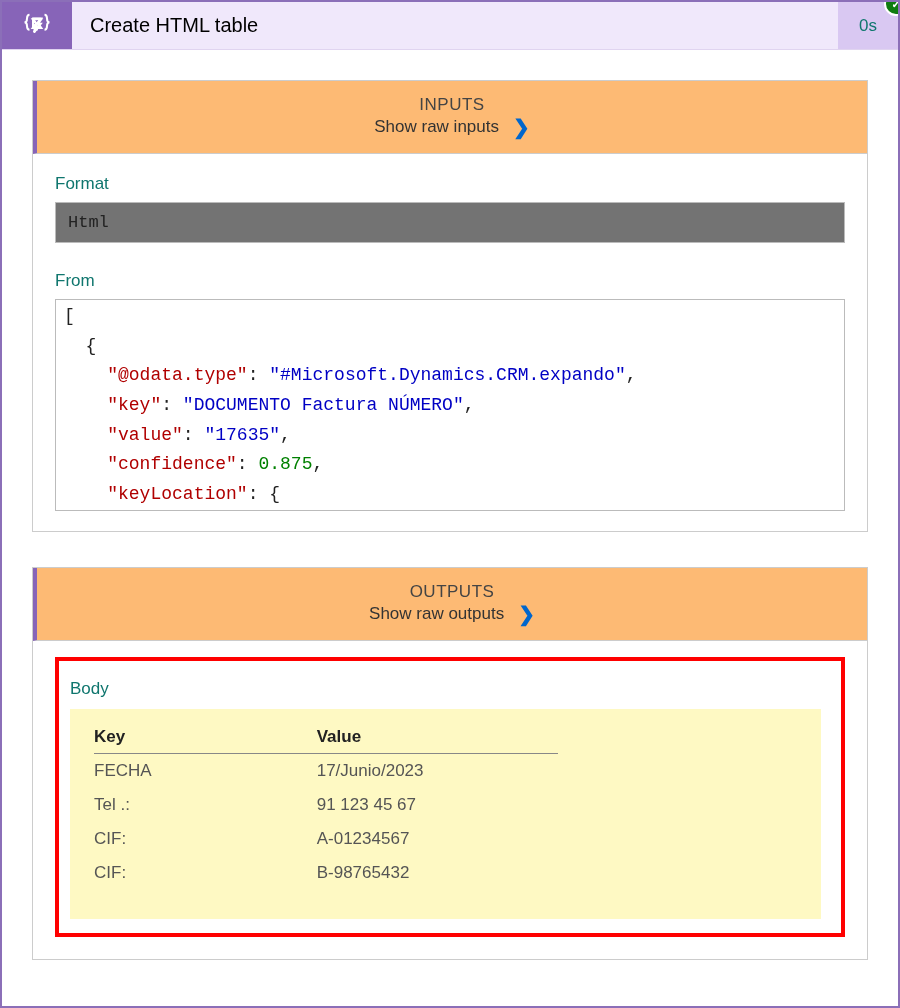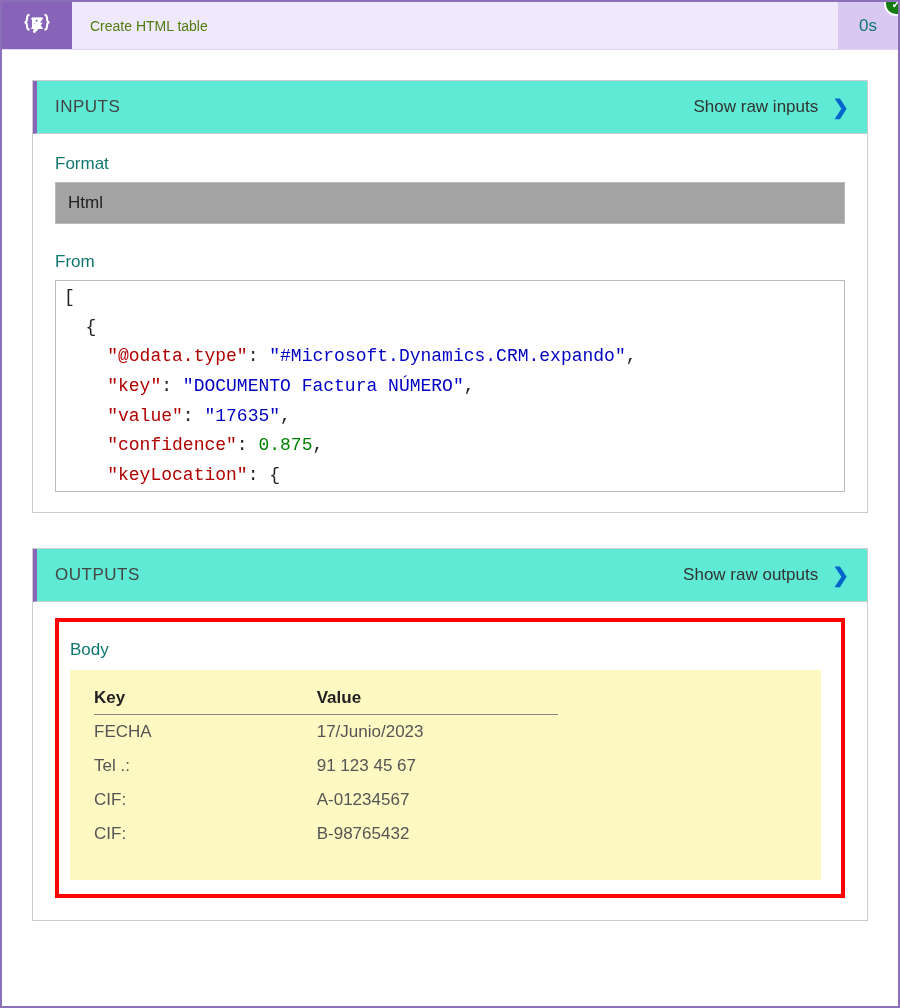--- a/index.html
+++ b/index.html
@@ -25,22 +25,22 @@
     display: flex;
     align-items: center;
     justify-content: center;
     color: #fff;
   }
   .header-title {
     flex: 1;
     display: flex;
     align-items: center;
     padding-left: 18px;
-    font-size: 14px;
-    color: #4d7c0f;
+    font-size: 20px;
+    color: #000000;
   }
   .header-time {
     width: 60px;
     background: #d9c8f2;
     display: flex;
     align-items: center;
     justify-content: center;
     font-size: 17px;
     color: #0f766e;
   }
@@ -68,21 +68,22 @@
     background: #fff;
   }
   .card + .card { margin-top: 35px; }
   .card-header {
     display: flex;
     align-items: center;
     justify-content: space-between;
     padding: 14px 18px;
     border-left: 4px solid #8764b8;
     border-bottom: 1px solid #ccc;
-    background: #5eead4;
+    background: #fdba74;
+    flex-direction: column;
   }
   .card-header-title {
     font-size: 17px;
     letter-spacing: 0.5px;
     color: #444;
   }
   .show-raw {
     display: flex;
     align-items: center;
     gap: 14px;
@@ -99,24 +100,24 @@
     padding: 20px 22px;
   }
   .field-label {
     font-size: 17px;
     color: #0f766e;
     margin-bottom: 8px;
   }
   .field-box {
     border: 1px solid #bbb;
     padding: 10px 12px;
-    font-family: Liberation Sans, sans-serif;
+    font-family: Liberation Mono, monospace;
     font-size: 17px;
     color: #222;
-    background: #a3a3a3;
+    background: #737373;
     margin-bottom: 28px;
   }
   .json-box {
     border: 1px solid #bbb;
     height: 212px;
     overflow-y: scroll;
     overflow-x: hidden;
     font-family: "Consolas", "Courier New", monospace;
     font-size: 18px;
     line-height: 1.65;

